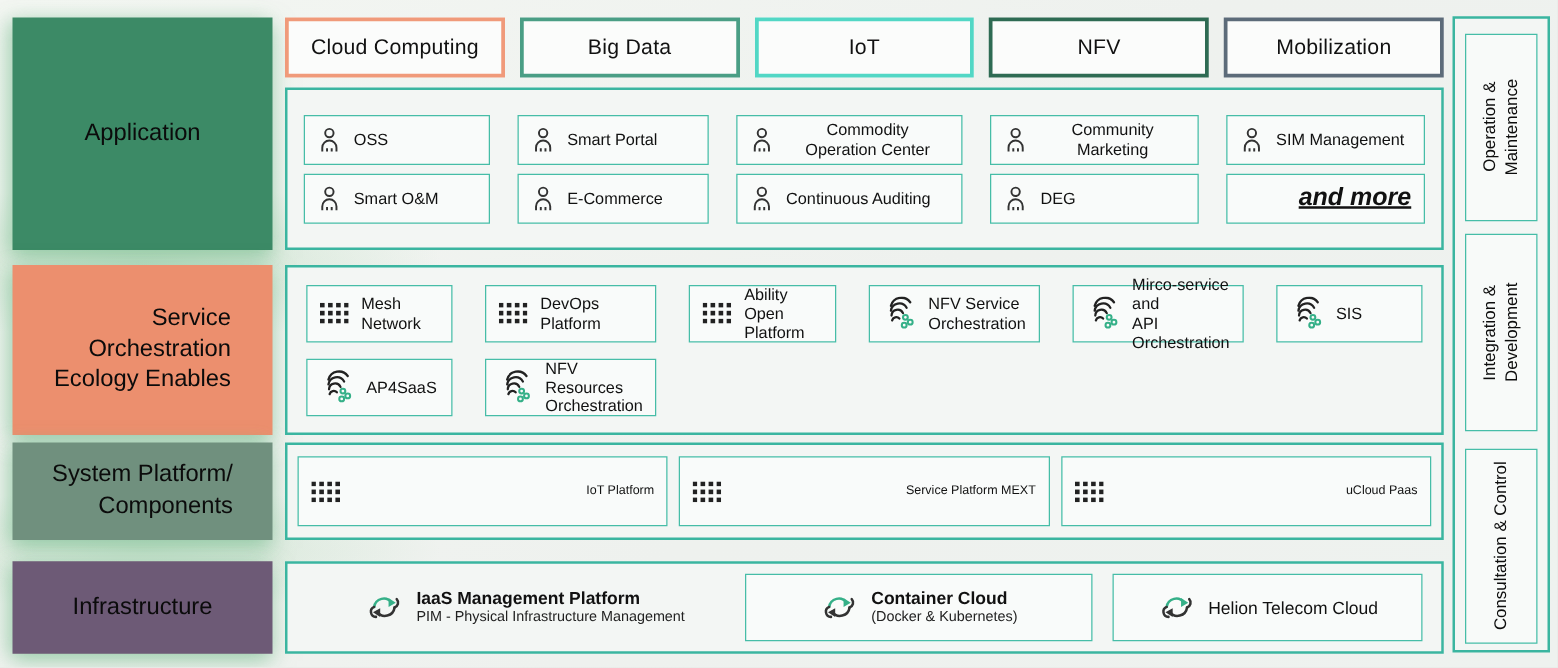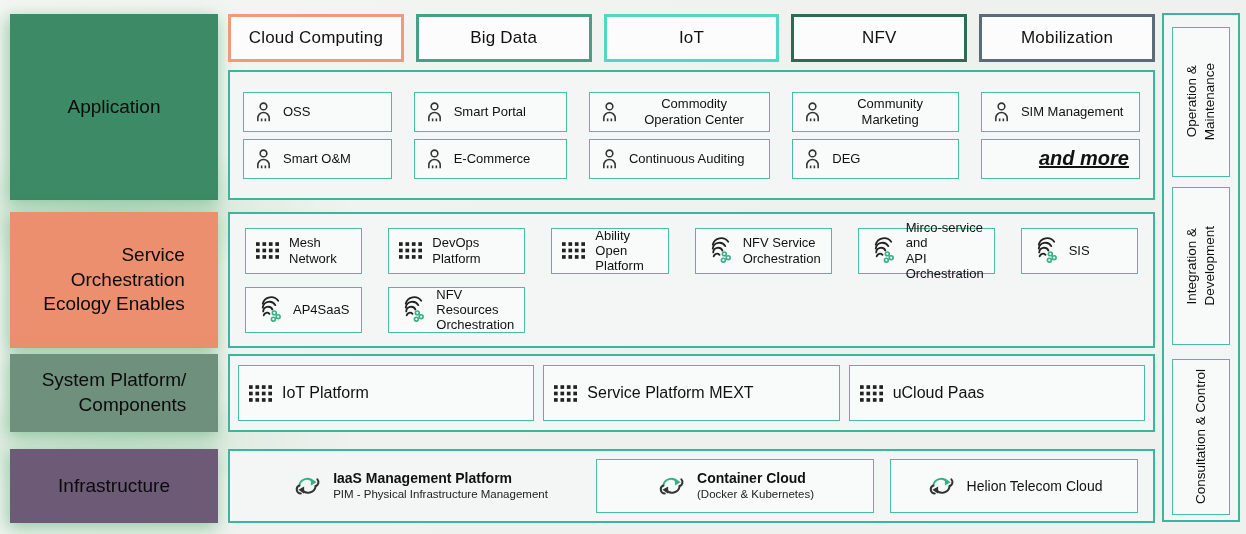--- a/index.html
+++ b/index.html
@@ -31,21 +31,21 @@
     grid-template-columns:repeat(6,1fr);grid-template-rows:46px 46px;
     column-gap:26px;row-gap:13px;padding:0 15px;align-content:center}
   #sys-panel{left:228px;top:354px;width:927px;height:78px;display:flex;gap:9px;padding:9px 8px}
   #inf-panel{left:228px;top:449px;width:927px;height:74px;display:flex;align-items:center;gap:16px;padding:16px 14px}
   
   .item{background:#f9fbfa;border:1.5px solid #46bda7;display:flex;align-items:center;gap:10px;
     padding:0 10px;font-size:13px;line-height:1.18;white-space:pre-line}
   .item .lbl{text-align:left}
   .item .lbl.c{text-align:center;flex:1}
   .item.more{justify-content:flex-end;font-size:20px;font-weight:600;font-style:italic;text-decoration:underline}
-  .sys-item{flex:1;justify-content:flex-start;font-size:16px}
+  .sys-item{flex:1;justify-content:space-between;font-size:10px}
   .inf-item{height:54px;justify-content:center;font-size:14px}
   #inf-iaas{width:320px;margin-left:16px;border:none;background:transparent;justify-content:center}
   #inf-container{width:278px}
   #inf-helion{width:248px}
   .inf-txt{display:flex;flex-direction:column;align-items:flex-start}
   .inf-txt .t{font-weight:700;font-size:14px}
   .inf-txt .s{font-size:11.5px;color:#222;margin-top:1px}
   
   #right-rail{left:1162px;top:13px;width:78px;height:509px;display:flex;flex-direction:column;align-items:center;padding-top:12px}
   .vbox{width:58px;background:#f8faf9;border:1.5px solid #46bda7;display:flex;align-items:center;justify-content:center;flex:none}

